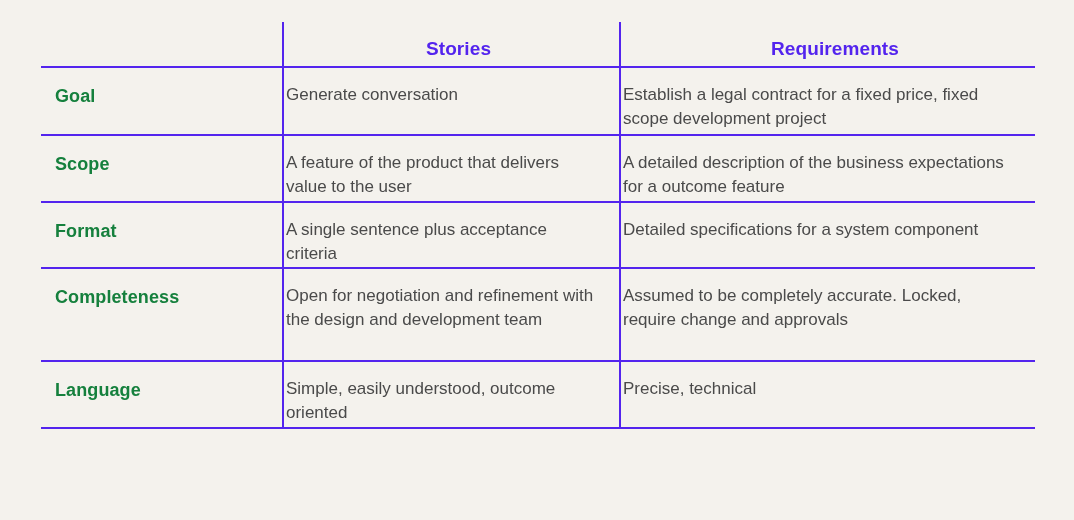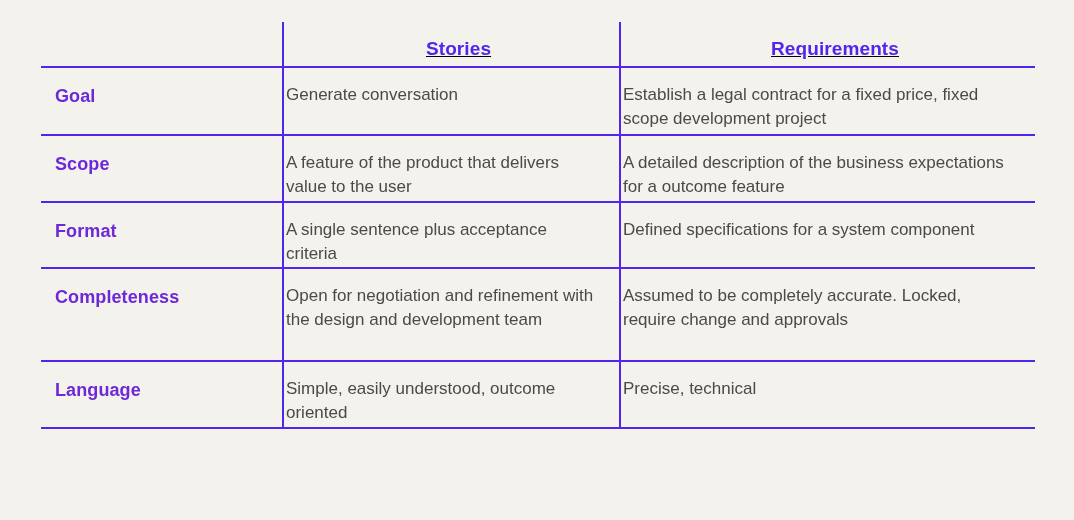--- a/index.html
+++ b/index.html
@@ -54,36 +54,35 @@
     border-bottom: 2px solid #5324ee;
   }
   .comparison-table tbody tr td {
     border-bottom: 2px solid #5324ee;
   }
 
   
   .head-cell {
     height: 45px;
     box-sizing: border-box;
-    text-decoration: underline;
   }
   .head-text {
     display: block;
     color: #5324ee;
     font-size: 19px;
     font-weight: bold;
     letter-spacing: 0.1px;
     padding: 16px 0 0 14px;
     line-height: 22px;
   }
   .head-cell.blank .head-text { visibility: hidden; }
 
   .row-label {
     display: block;
-    color: #6d28d9;
+    color: #15803d;
     font-size: 18px;
     font-weight: bold;
     letter-spacing: 0.1px;
     padding: 16px 0 0 14px;
     line-height: 24px;
   }
   .cell-text {
     display: block;
     color: #4a4a4a;
     font-size: 17px;
@@ -154,21 +153,21 @@
       </tr>
 
       <tr class="r-format">
         <td class="col-label-cell">
           <span class="row-label">Format</span>
         </td>
         <td class="sep">
           <span class="cell-text">A single sentence plus acceptance criteria</span>
         </td>
         <td class="sep">
-          <span class="cell-text">Defined specifications for a system component</span>
+          <span class="cell-text">Detailed specifications for a system component</span>
         </td>
       </tr>
 
 
       <tr class="r-completeness">
         <td class="col-label-cell">
           <span class="row-label">Completeness</span>
         </td>
         <td class="sep">
           <span class="cell-text">Open for negotiation and refinement with the design and development team</span>

